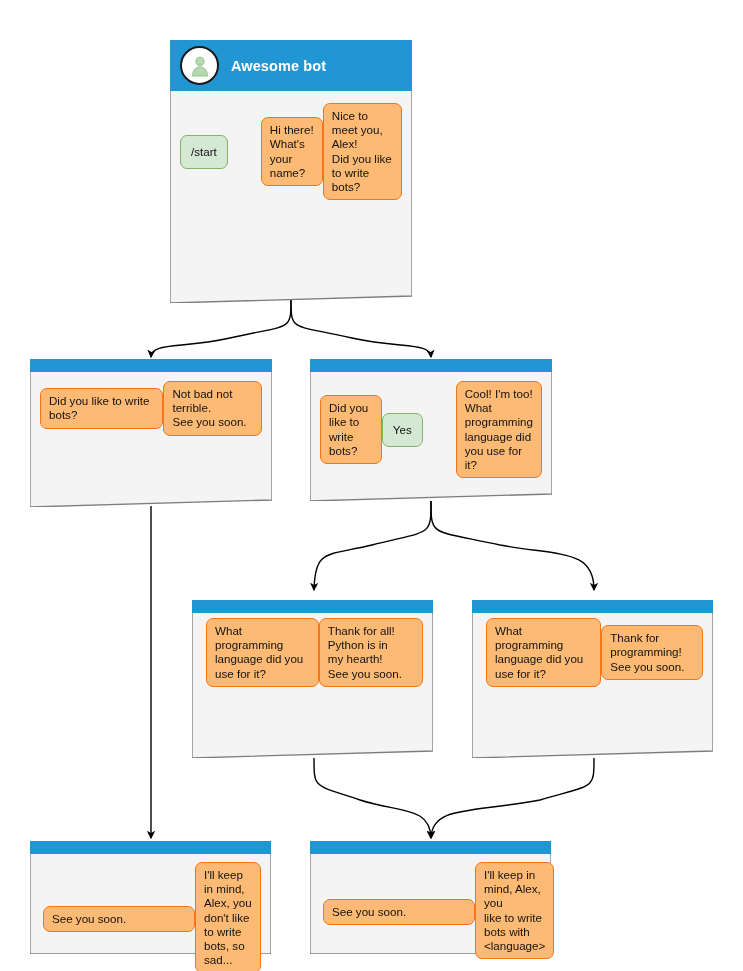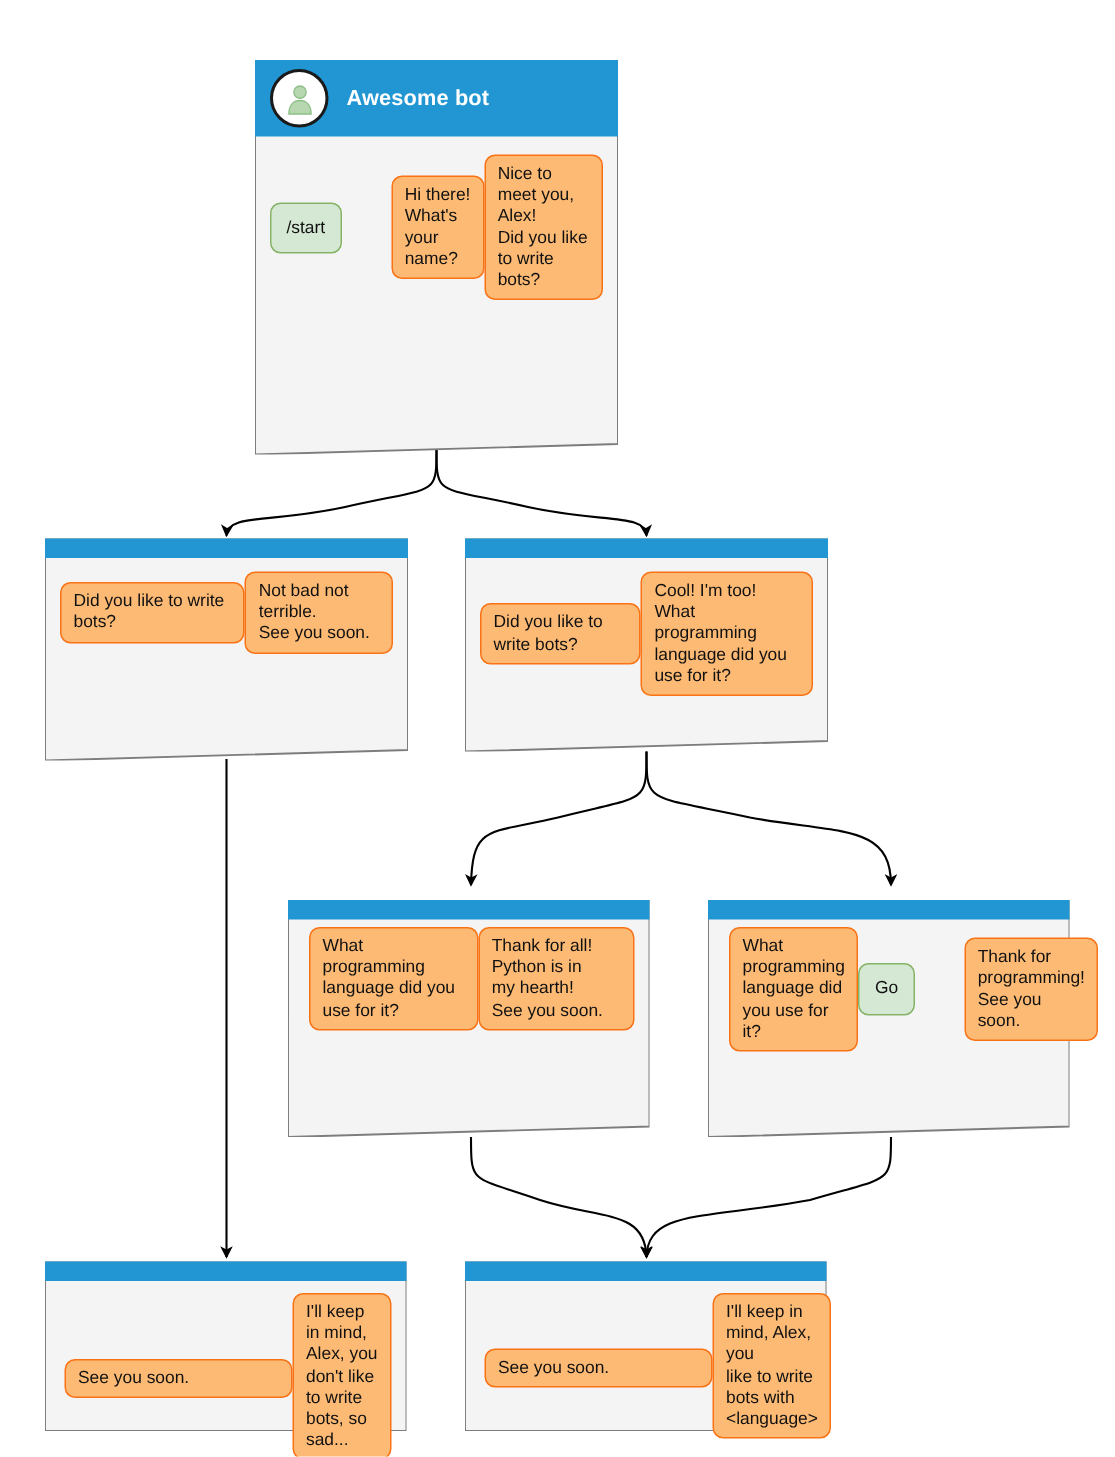--- a/index.html
+++ b/index.html
@@ -199,20 +199,23 @@
   <div class="card" style="left:310px; top:347px; width:242px; height:142px;">
     <svg class="card-shape" viewBox="0 0 242 142" preserveAspectRatio="none">
       <polygon points="0,0 242,0 242,135 0,142" fill="#f4f4f4" stroke="#7d7d7d" stroke-width="1.3"></polygon>
     </svg>
     <div class="card-inner">
       <div class="card-header"></div>
       <div class="chat-body" style="padding-top:9px;">
         <div class="msg-row left">
           <div class="bubble bot" style="max-width:160px;">Did you like to write bots?</div>
         </div>
+        <div class="msg-row right">
+          <div class="bubble user">Yes</div>
+        </div>
         <div class="msg-row left">
           <div class="bubble bot">Cool! I'm too!
 What programming
 language did you use for it?</div>
         </div>
       </div>
     </div>
   </div>
 
   <div class="card" style="left:192px; top:588px; width:241px; height:158px;">
@@ -239,23 +242,20 @@
     <svg class="card-shape" viewBox="0 0 241 158" preserveAspectRatio="none">
       <polygon points="0,0 241,0 241,151 0,158" fill="#f4f4f4" stroke="#7d7d7d" stroke-width="1.3"></polygon>
     </svg>
     <div class="card-inner">
       <div class="card-header"></div>
       <div class="chat-body" style="padding-top:5px; padding-left:14px;">
         <div class="msg-row left">
           <div class="bubble bot">What programming
 language did you use for it?</div>
         </div>
-        <div class="msg-row right">
-          <div class="bubble user">Go</div>
-        </div>
         <div class="msg-row left">
           <div class="bubble bot">Thank for programming!
 See you soon.</div>
         </div>
       </div>
     </div>
   </div>
 
   <div class="card" style="left:30px; top:829px; width:241px; height:113px;">
     <svg class="card-shape" viewBox="0 0 241 113" preserveAspectRatio="none">

